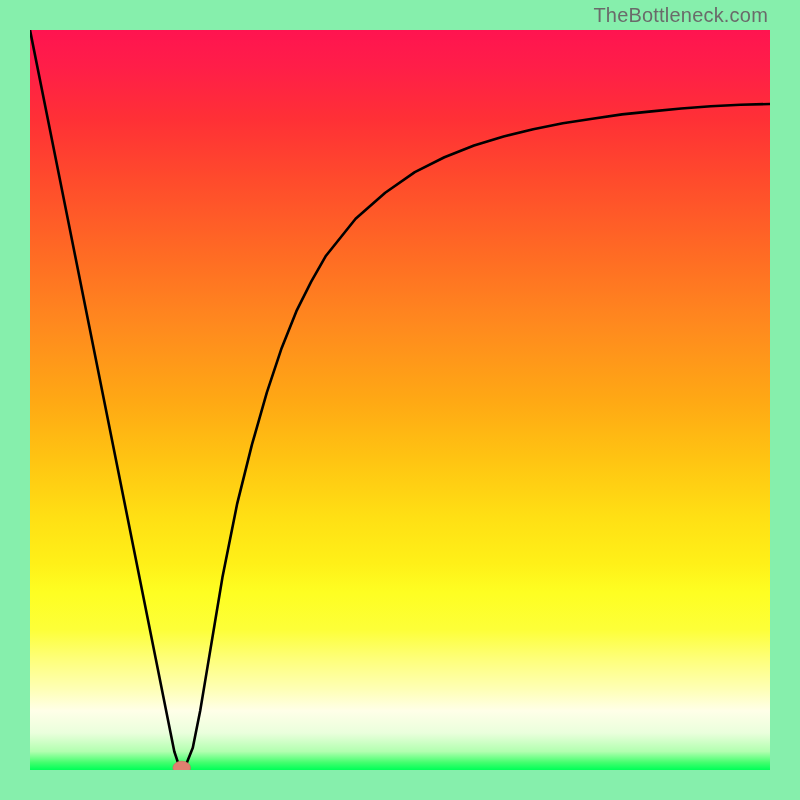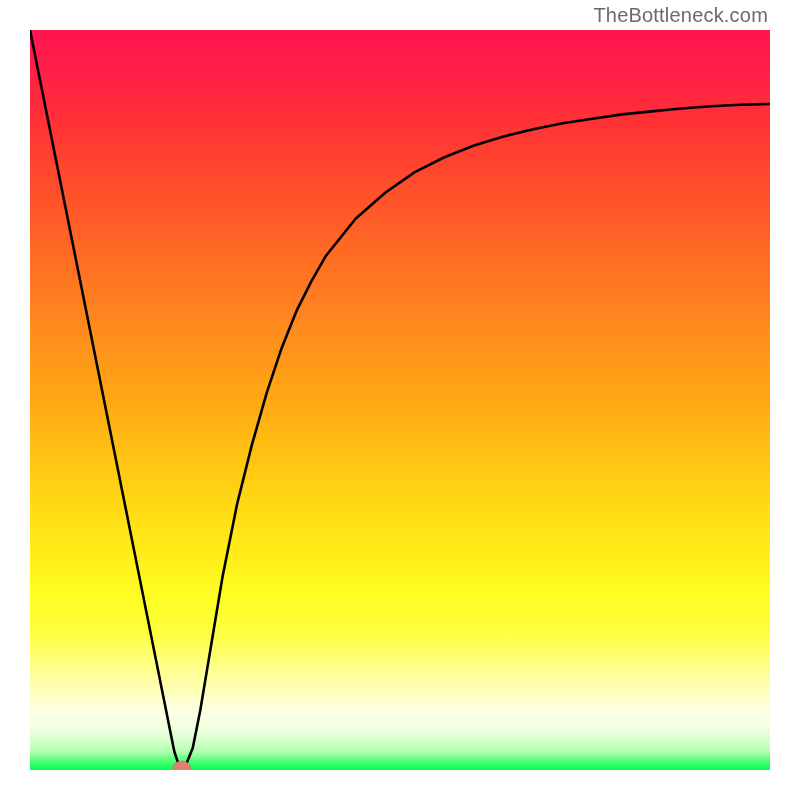--- a/index.html
+++ b/index.html
@@ -8,21 +8,21 @@
     width: 800px;
     height: 800px;
     overflow: hidden;
     background: #000;
     font-family: Arial, Helvetica, sans-serif;
   }
   .frame {
     position: absolute;
     top: 0; left: 0;
     width: 800px; height: 800px;
-    background: #ffffff;
+    background: #86efac;
   }
   .plot {
     position: absolute;
     top: 30px;
     left: 30px;
     width: 740px;
     height: 740px;
     overflow: hidden;
   }
   .gradient {

